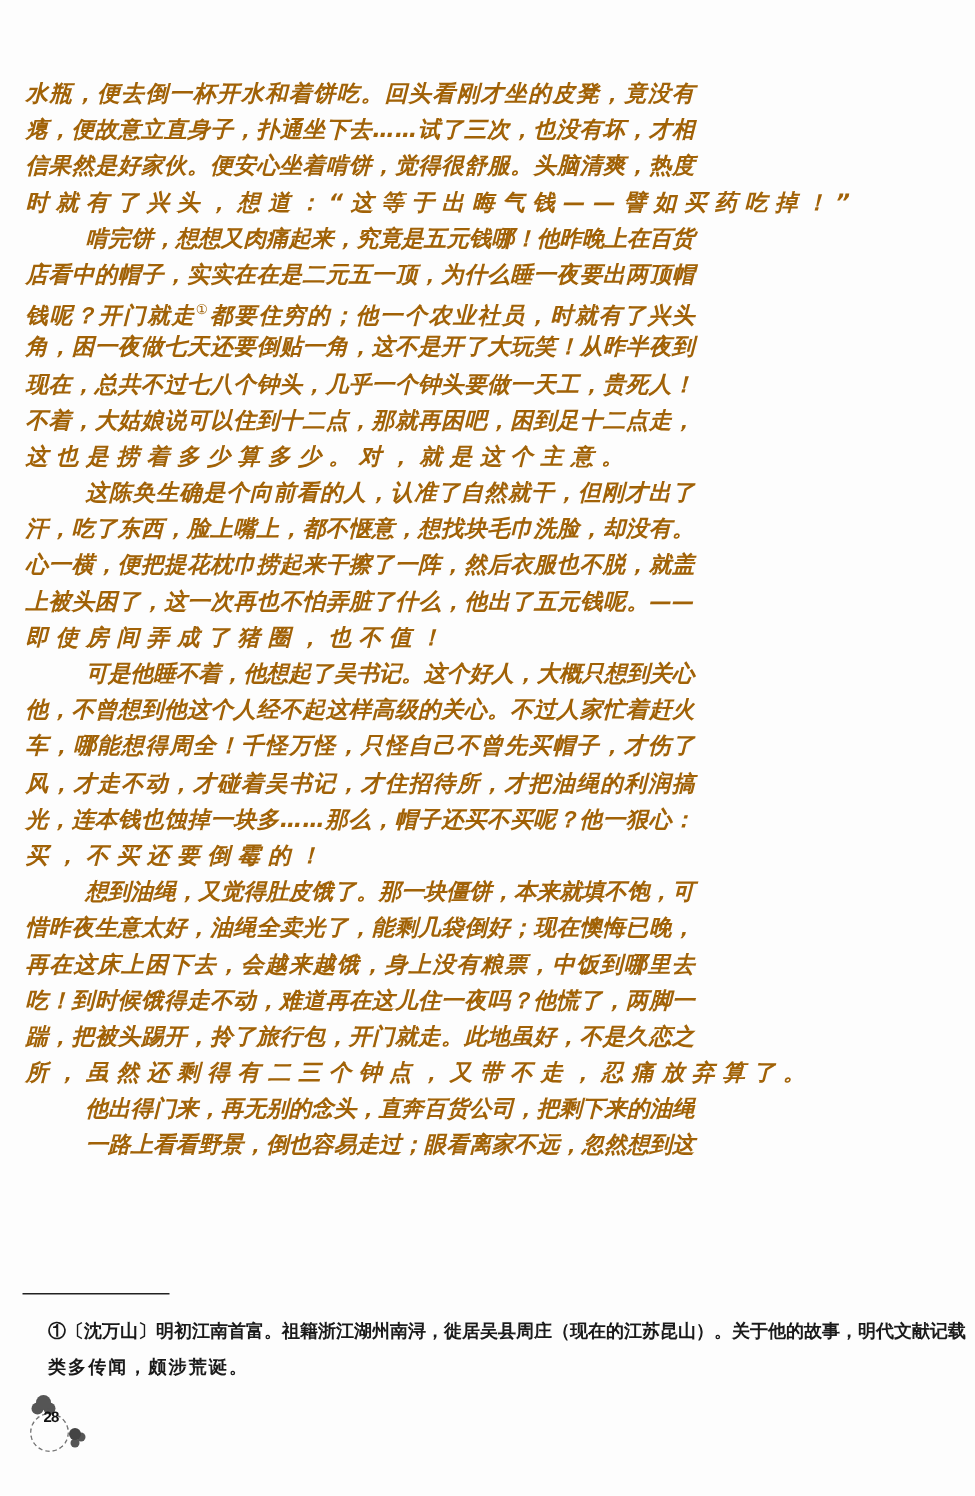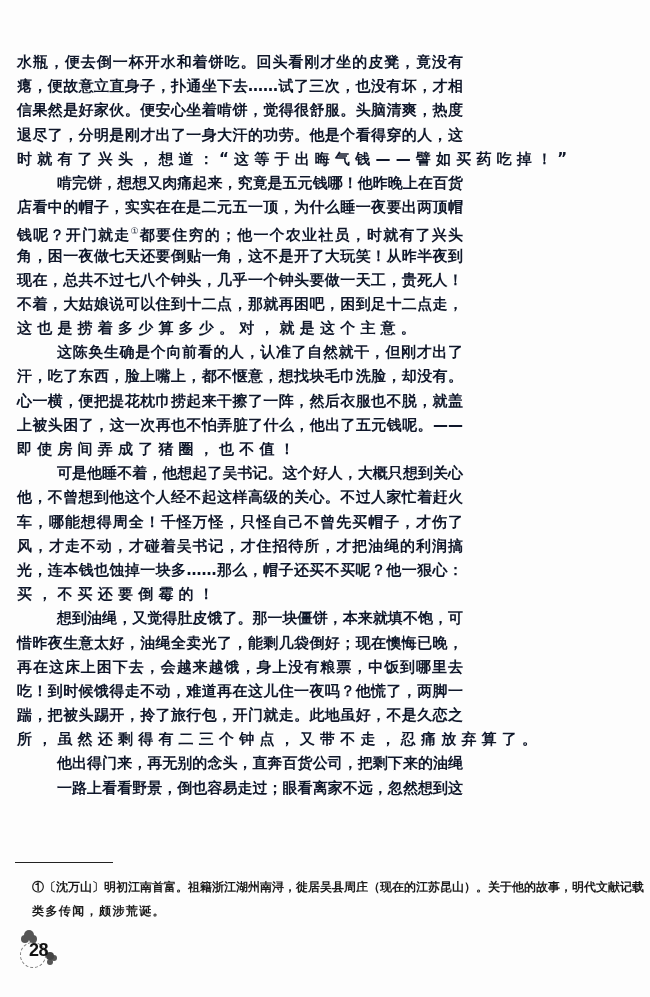--- a/index.html
+++ b/index.html
@@ -5,50 +5,50 @@
   html, body { margin: 0; padding: 0; background: #ffffff; }
   body { width: 650px; height: 997px; position: relative; overflow: hidden; color: #111111; }
   .page { position: absolute; left: 0; top: 0; width: 650px; height: 997px; background: #fdfdfd; }
   .body-text { position: absolute; left: 17px; top: 50px; width: 446px; }
   .line {
     height: 24.2px; line-height: 24.2px;
     font-family: "DejaVu Sans", "Liberation Sans", sans-serif;
     font-size: 15px; font-weight: bold;
     white-space: nowrap; overflow: visible;
     text-align: justify; text-align-last: justify;
-    color: #0f172a;
+    color: #a16207;
     transform-origin: left center;
+    font-style: italic;
   }
   .line.short { text-align-last: left; letter-spacing: 5.2px; }
   .line.indent { padding-left: 40px; }
   .sup { font-size: 9px; vertical-align: 6px; font-weight: normal; }
   .rule { position: absolute; left: 15px; top: 862px; width: 98px; height: 0; border-top: 1px solid #222; }
   .footnote { position: absolute; left: 32px; top: 876px; width: 478px; }
   .fn-line {
     height: 24px; line-height: 22px;
     font-family: Liberation Sans, sans-serif;
     font-size: 12px; font-weight: bold; color: #1a1a1a;
     white-space: nowrap; text-align: justify; text-align-last: justify;
   }
   .fn-line.short { text-align-last: left; letter-spacing: 1.4px; }
   .page-number-wrap { position: absolute; left: 16px; top: 930px; width: 44px; height: 38px; }
   .ornament-circle { position: absolute; left: 4px; top: 12px; width: 24px; height: 24px; border: 1px dashed #777; border-radius: 50%; }
   .ornament-flower-top { position: absolute; left: 8px; top: 0px; width: 10px; height: 10px; border-radius: 50%; background: #555; box-shadow: -4px 4px 0 -1px #555, 4px 4px 0 -1px #555; }
   .ornament-flower-right { position: absolute; left: 30px; top: 22px; width: 8px; height: 8px; border-radius: 50%; background: #444; box-shadow: 4px 2px 0 -1px #555, 0px 6px 0 -1px #555; }
-  .page-number { position: absolute; left: 13px; top: 10px; font-family: "Liberation Sans", sans-serif; font-weight: bold; font-size: 18px; color: #111; letter-spacing: -0.5px; }
+  .page-number { position: absolute; left: 13px; top: 10px; font-family: "Liberation Sans", sans-serif; font-weight: bold; font-size: 10px; color: #111; letter-spacing: -0.5px; }
 </style>
 </head>
 <body>
 
 <div class="page">
   <div class="body-text">
     <div class="line">水瓶，便去倒一杯开水和着饼吃。回头看刚才坐的皮凳，竟没有</div>
     <div class="line">瘪，便故意立直身子，扑通坐下去……试了三次，也没有坏，才相</div>
     <div class="line">信果然是好家伙。便安心坐着啃饼，觉得很舒服。头脑清爽，热度</div>
-    <div class="line">退尽了，分明是刚才出了一身大汗的功劳。他是个看得穿的人，这</div>
     <div class="line short">时就有了兴头，想道：“这等于出晦气钱——譬如买药吃掉！”</div>
     <div class="line indent">啃完饼，想想又肉痛起来，究竟是五元钱哪！他昨晚上在百货</div>
     <div class="line">店看中的帽子，实实在在是二元五一顶，为什么睡一夜要出两顶帽</div>
     <div class="line"><span>钱呢？开门就走</span><span class="sup">①</span><span>都要住穷的；他一个农业社员，时就有了兴头</span></div>
     <div class="line">角，困一夜做七天还要倒贴一角，这不是开了大玩笑！从昨半夜到</div>
     <div class="line">现在，总共不过七八个钟头，几乎一个钟头要做一天工，贵死人！</div>
     <div class="line">不着，大姑娘说可以住到十二点，那就再困吧，困到足十二点走，</div>
     <div class="line short">这也是捞着多少算多少。对，就是这个主意。</div>
     <div class="line indent">这陈奂生确是个向前看的人，认准了自然就干，但刚才出了</div>
     <div class="line">汗，吃了东西，脸上嘴上，都不惬意，想找块毛巾洗脸，却没有。</div>

